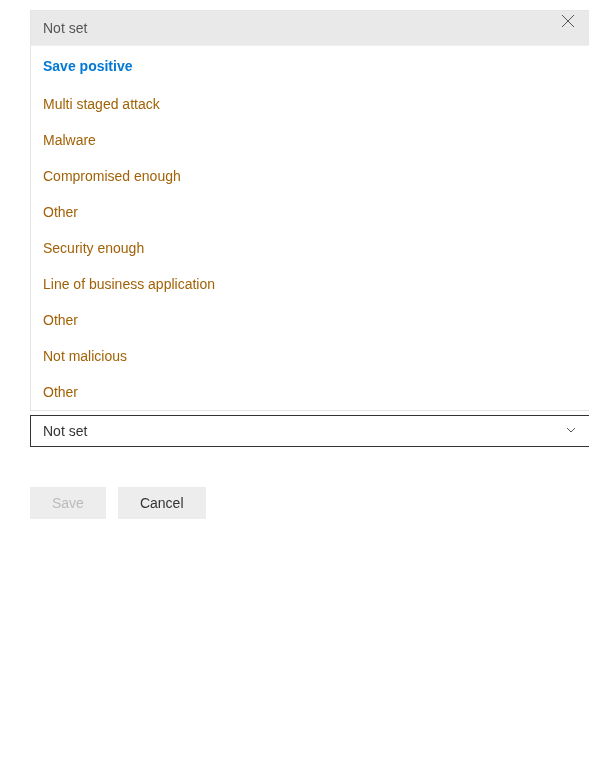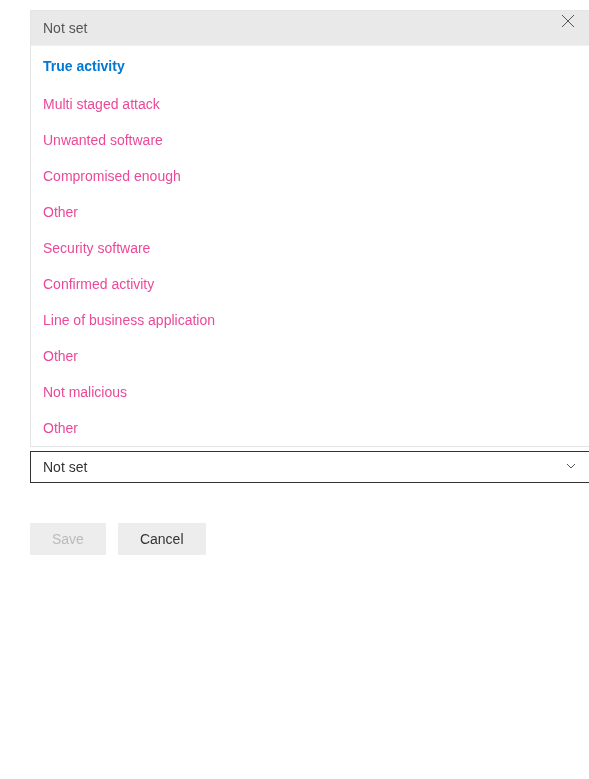--- a/index.html
+++ b/index.html
@@ -48,21 +48,21 @@
       font-weight: 600;
       font-size: 14px;
       padding: 12px 12px;
       border-top: 1px solid #f0f0f0;
     }
     .section:first-of-type .section-header {
       border-top: none;
     }
     .list-item {
       font-size: 14px;
-      color: #ec4899;
+      color: #a16207;
       padding: 10px 12px;
       cursor: pointer;
     }
     .dropdown {
       margin: 4px 0 0 30px;
       width: 560px;
       border: 1px solid #333333;
       padding: 7px 12px;
       font-size: 14px;
       color: #333333;
@@ -109,30 +109,29 @@
     </svg>
   </span>
 </div>
 
 <div class="panel">
   <div class="panel-header">
     <span>Not set</span>
   </div>
 
   <div class="section">
-    <div class="section-header">True activity</div>
+    <div class="section-header">Save positive</div>
     <div class="list-item">Multi staged attack</div>
-    <div class="list-item">Unwanted software</div>
+    <div class="list-item">Malware</div>
     <div class="list-item">Compromised enough</div>
     <div class="list-item">Other</div>
   </div>
 
   <div class="section">
-    <div class="list-item">Security software</div>
-    <div class="list-item">Confirmed activity</div>
+    <div class="list-item">Security enough</div>
     <div class="list-item">Line of business application</div>
     <div class="list-item">Other</div>
   </div>
 
   <div class="section">
     <div class="list-item">Not malicious</div>
     <div class="list-item">Other</div>
   </div>
 </div>
 

